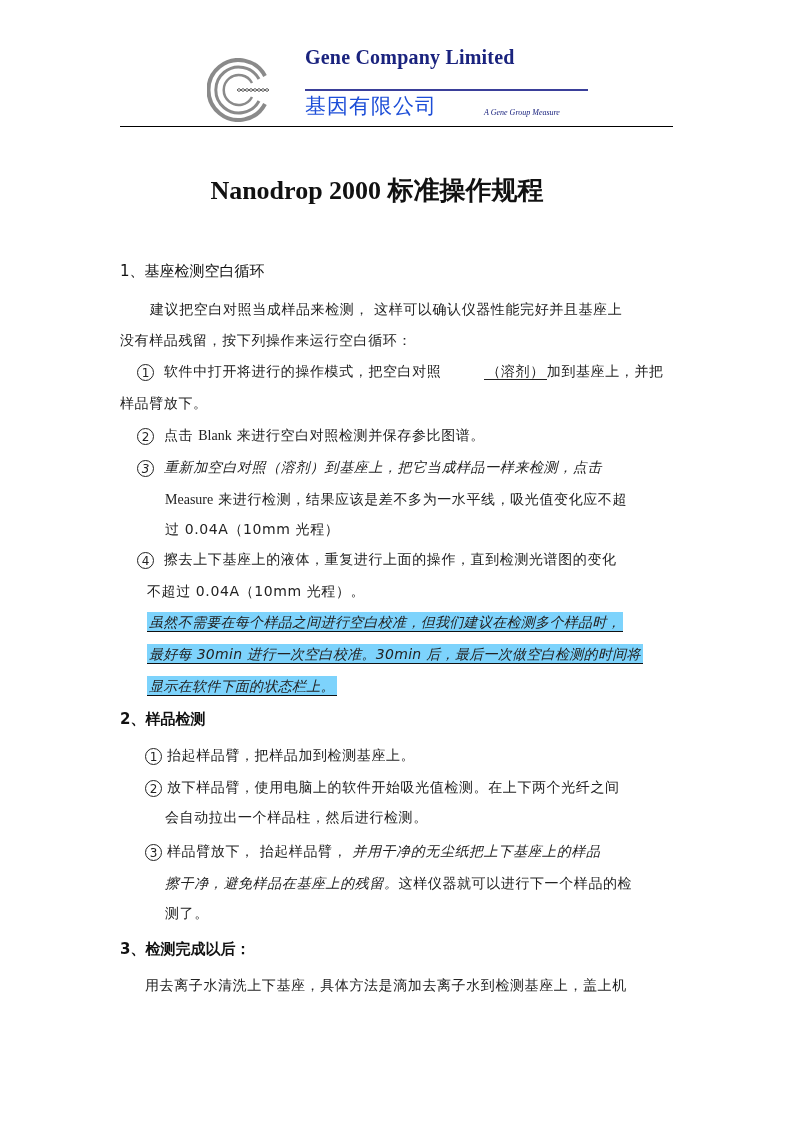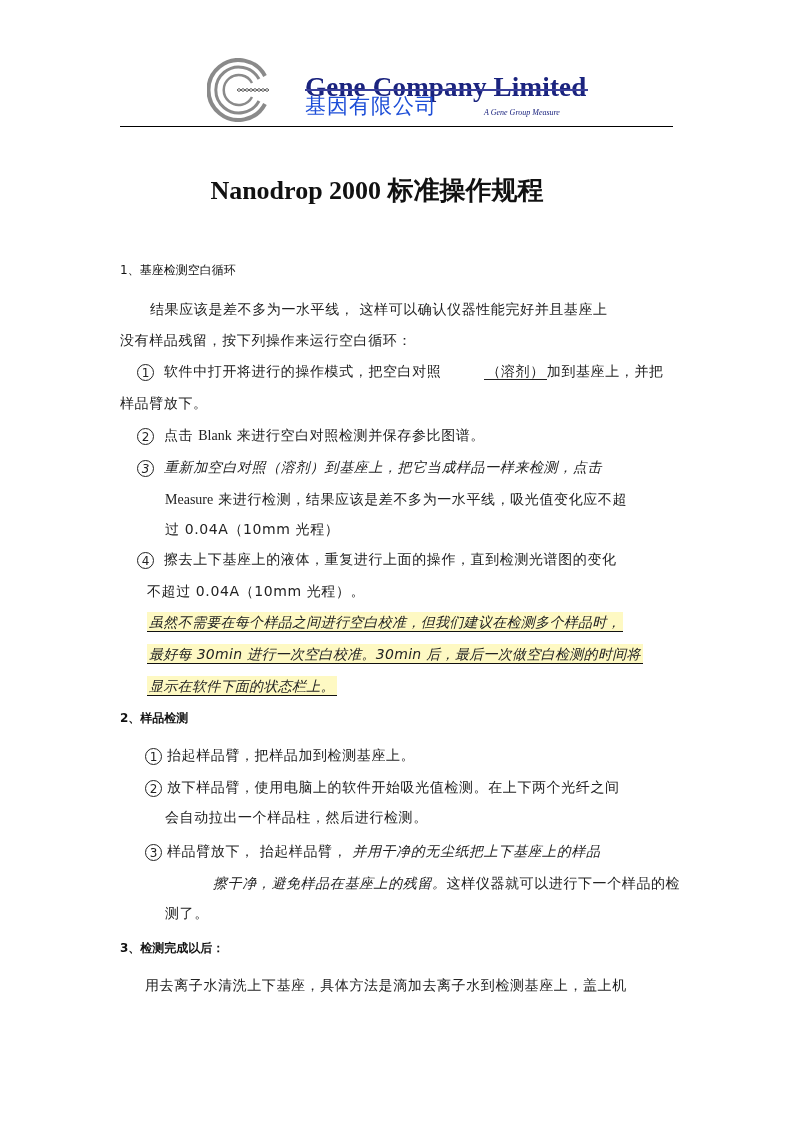--- a/index.html
+++ b/index.html
@@ -4,58 +4,58 @@
   <style>
     html, body { margin: 0; padding: 0; background: #ffffff; }
     body {
       width: 793px; height: 1122px; position: relative; overflow: hidden;
       font-family: "DejaVu Serif", "Liberation Serif", serif;
       color: #111;
     }
     
     .logo-circle { position:absolute; left: 207px; top: 58px; width: 64px; height: 64px; }
     .company-en {
-      position: absolute; left: 305px; top: 72px;
+      position: absolute; left: 305px; top: 46px;
       font-family: "Liberation Serif", serif; font-weight: bold;
-      font-size: 27px; color: #1a237e; letter-spacing: 0.2px; white-space: nowrap;
+      font-size: 20px; color: #1a237e; letter-spacing: 0.2px; white-space: nowrap;
     }
     .company-rule { position:absolute; left: 305px; top: 89px; width: 283px; height: 2px; background:#3a3f9a; }
     .company-cn {
       position: absolute; left: 305px; top: 92px;
       font-family: "DejaVu Sans", sans-serif; font-size: 21px; color: #1d4ed8; letter-spacing: 1px; white-space: nowrap;
     }
     .company-tag {
       position: absolute; left: 484px; top: 108px;
       font-family: "Liberation Serif", serif; font-style: italic; font-size: 8px; color: #1a237e; white-space: nowrap;
     }
     .header-rule { position:absolute; left: 120px; top: 126px; width: 553px; height: 1px; background:#000; }
 
     .title {
       position: absolute; left: 0; width: 754px; top: 173px; text-align: center;
       font-family: "Liberation Serif", serif; font-weight: bold; font-size: 26px; color:#111;
     }
     .h1 {
       position: absolute; left: 120px; font-family: "DejaVu Sans", sans-serif;
-      font-weight: bold; font-size: 12px; color:#111; white-space: nowrap;
+      font-weight: bold; font-size: 15px; color:#111; white-space: nowrap;
     }
     .line {
       position: absolute; font-size: 14px; line-height: 18px; white-space: nowrap;
       font-family: "DejaVu Sans", sans-serif; color:#222; letter-spacing: 0.6px;
     }
     .latin { font-family: "Liberation Serif", serif; letter-spacing: 0; }
     .num {
       display:inline-block; width: 17px; height: 17px; border: 1.3px solid #222; border-radius: 50%;
       text-align:center; line-height: 17px; font-size: 12px; font-family: "DejaVu Sans", sans-serif;
       margin-right: 10px; vertical-align: middle; box-sizing: border-box; letter-spacing:0;
     }
     .underline { border-bottom: 1px solid #222; padding: 0 2px; margin-left: 43px; }
     .hl {
       position: absolute; left: 147px; font-size: 14px; line-height: 18px; white-space: nowrap;
       font-family: "DejaVu Sans", sans-serif; font-style: italic; color:#222;
-      background: #fef9c3; border-bottom: 1.5px solid #111; padding: 1px 2px 0 2px; letter-spacing: 0.3px;
+      background: #7dd3fc; border-bottom: 1.5px solid #111; padding: 1px 2px 0 2px; letter-spacing: 0.3px;
     }
     .it { font-style: italic; }
   </style>
 </head>
 <body>
 
 <div>
   <svg class="logo-circle" viewBox="0 0 64 64">
     <path d="M58 18 A30 30 0 1 0 58 46" fill="none" stroke="#8a8a8a" stroke-width="4"></path>
     <path d="M52 21 A23 23 0 1 0 52 43" fill="none" stroke="#8a8a8a" stroke-width="3"></path>
@@ -67,21 +67,21 @@
 <div class="company-en">Gene Company Limited</div>
 <div class="company-rule"></div>
 <div class="company-cn">基因有限公司</div>
 <div class="company-tag">A Gene Group Measure</div>
 <div class="header-rule"></div>
 
 <div class="title">Nanodrop 2000 标准操作规程</div>
 
 <div class="h1" style="top:262px; font-weight:normal;">1、基座检测空白循环</div>
 
-<div class="line" style="left:150px; top:300px;">结果应该是差不多为一水平线，  这样可以确认仪器性能完好并且基座上</div>
+<div class="line" style="left:150px; top:300px;">建议把空白对照当成样品来检测，  这样可以确认仪器性能完好并且基座上</div>
 <div class="line" style="left:120px; top:331px;">没有样品残留，按下列操作来运行空白循环：</div>
 
 <div class="line" style="left:137px; top:362px;">
   <span class="num">1</span><span>软件中打开将进行的操作模式，把空白对照</span><span class="underline">（溶剂）</span><span>加到基座上，并把</span>
 </div>
 <div class="line" style="left:120px; top:394px;">样品臂放下。</div>
 
 <div class="line" style="left:137px; top:426px;">
   <span class="num">2</span><span>点击 </span><span class="latin">Blank</span><span> 来进行空白对照检测并保存参比图谱。</span>
 </div>
@@ -109,19 +109,19 @@
   <span class="num" style="margin-right:5px;">1</span><span>抬起样品臂，把样品加到检测基座上。</span>
 </div>
 <div class="line" style="left:145px; top:778px;">
   <span class="num" style="margin-right:5px;">2</span><span>放下样品臂，使用电脑上的软件开始吸光值检测。在上下两个光纤之间</span>
 </div>
 <div class="line" style="left:165px; top:808px;">会自动拉出一个样品柱，然后进行检测。</div>
 
 <div class="line" style="left:145px; top:842px;">
   <span class="num" style="margin-right:5px;">3</span><span>样品臂放下，  抬起样品臂，  </span><span class="it">并用干净的无尘纸把上下基座上的样品</span>
 </div>
-<div class="line" style="left:165px; top:874px;margin-left:48px;">
+<div class="line" style="left:165px; top:874px;">
   <span class="it">擦干净，避免样品在基座上的残留。</span><span>这样仪器就可以进行下一个样品的检</span>
 </div>
 <div class="line" style="left:165px; top:904px;">测了。</div>
 
 <div class="h1" style="top:940px;">3、检测完成以后：</div>
 <div class="line" style="left:145px; top:976px;">用去离子水清洗上下基座，具体方法是滴加去离子水到检测基座上，盖上机</div>
 
 </body></html>

